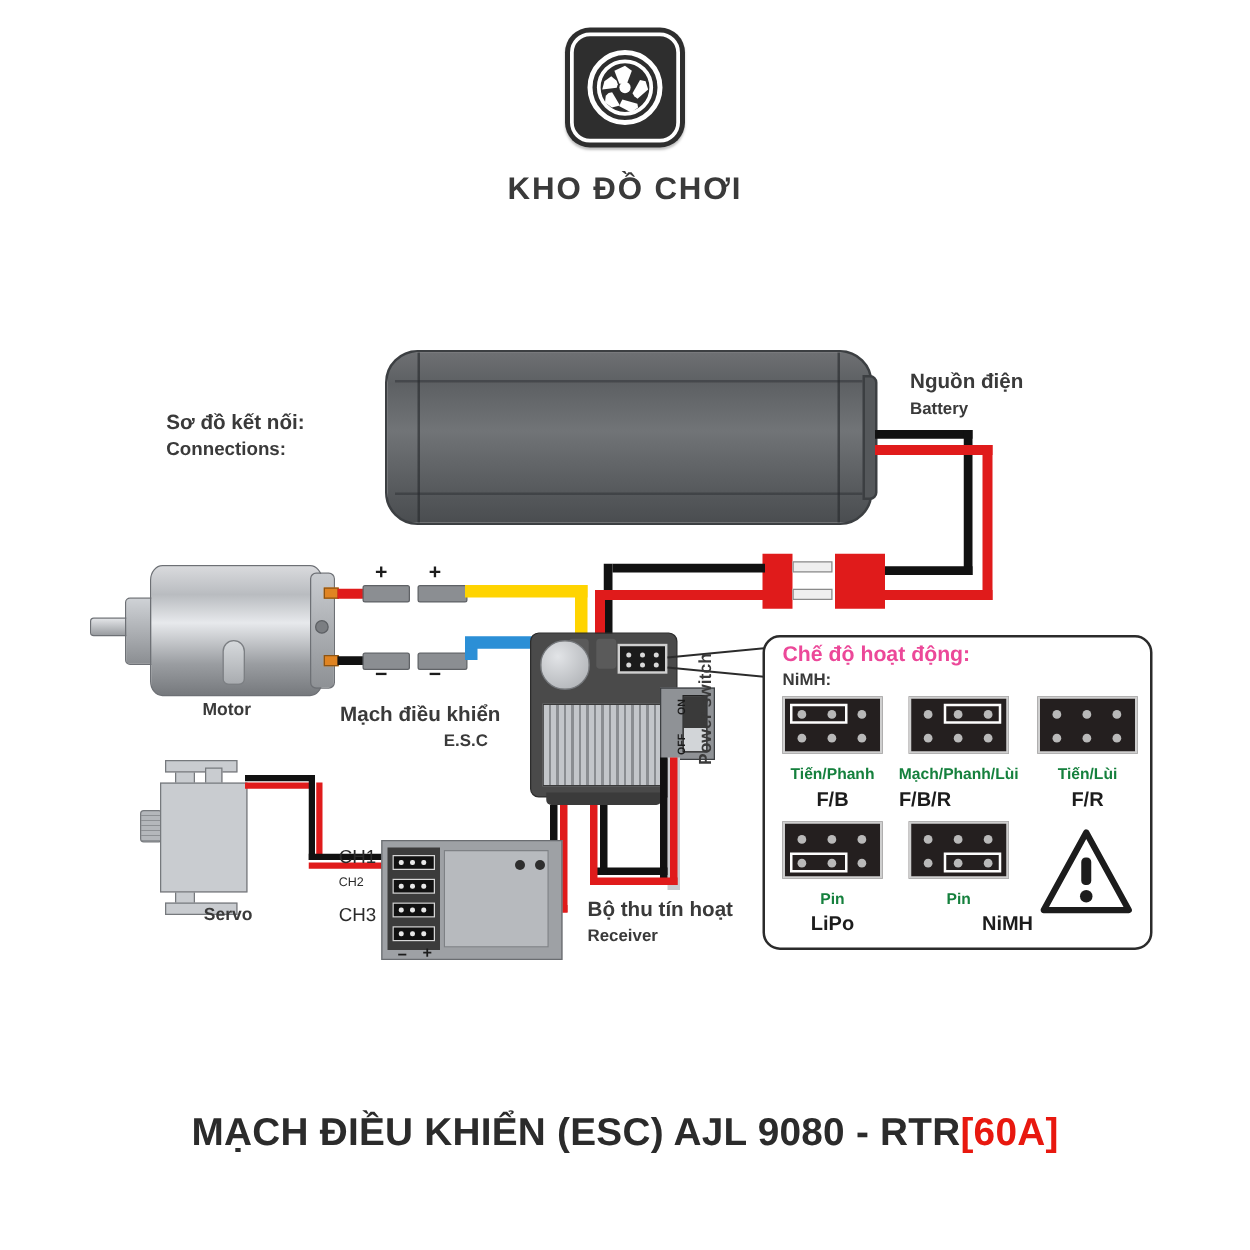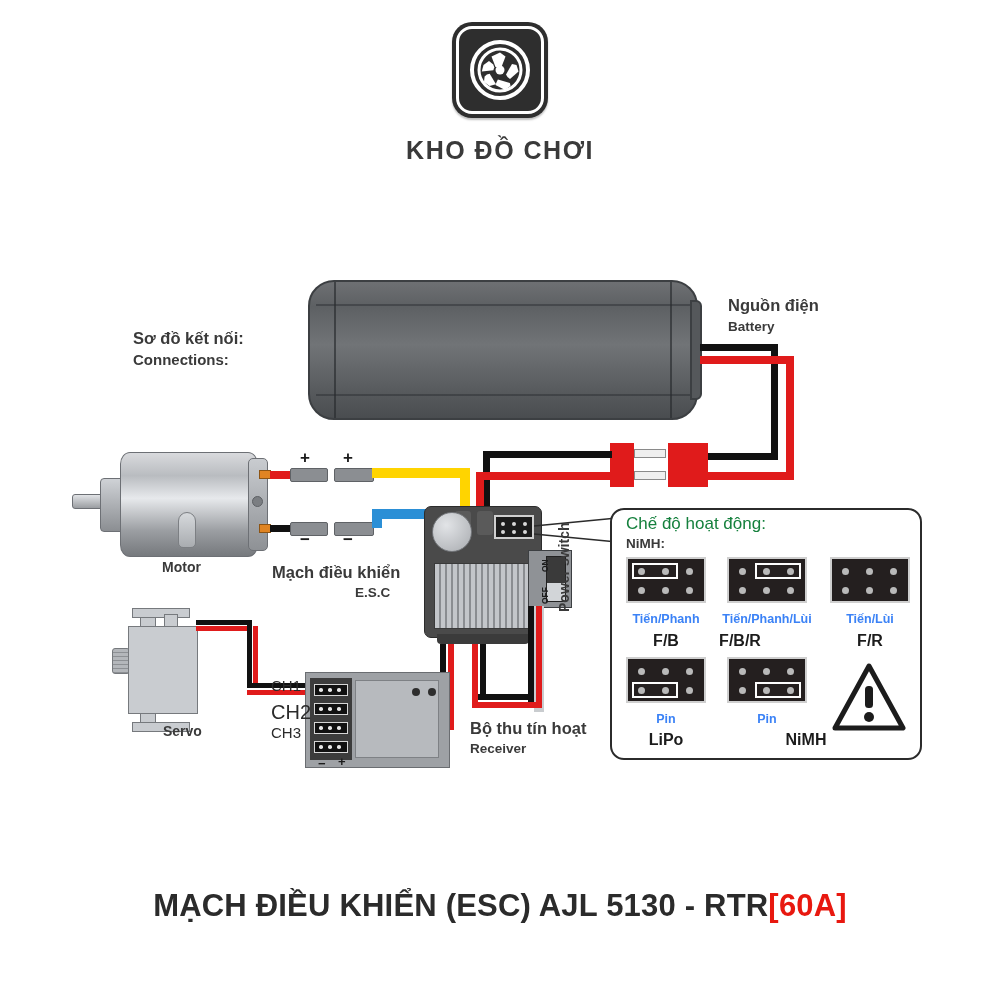--- a/index.html
+++ b/index.html
@@ -73,26 +73,26 @@
   #rx-body{left:305px;top:672px;width:145px;height:96px;background:#9ea1a5;border:1.5px solid #6a6d71;box-sizing:border-box;}
   #rx-inner{left:355px;top:680px;width:84px;height:78px;background:#b7babe;border:1px solid #7e8185;box-sizing:border-box;}
   #rx-hdrcol{left:310px;top:678px;width:42px;height:82px;background:#3c3c3c;}
   .rx-row{position:absolute;left:4px;width:34px;height:12px;background:#111;border:1.6px solid #d6d6d6;box-sizing:border-box;}
   .rx-dot{position:absolute;width:3.5px;height:3.5px;border-radius:50%;background:#e8e8e8;top:3px;}
   .rx-led{position:absolute;width:8px;height:8px;border-radius:50%;background:#2e2e2e;}
   .rx-pm{position:absolute;font-size:13px;font-weight:bold;color:#1c1c1c;}
 
   
   #mode-panel{left:610px;top:508px;width:312px;height:252px;background:#fff;border:2.5px solid #2b2b2b;border-radius:14px;box-sizing:border-box;}
-  #mode-title{left:626px;top:514px;font-size:17px;font-weight:normal;color:#15803d;}
+  #mode-title{left:626px;top:514px;font-size:17px;font-weight:bold;color:#ec4899;}
   #mode-sub{left:626px;top:536px;font-size:13.5px;font-weight:bold;color:#3a3a3a;}
   .jblock{position:absolute;width:80px;height:46px;background:#241f1f;border:2px solid #cfcfcf;box-sizing:border-box;}
   .jpin{position:absolute;width:7px;height:7px;border-radius:50%;background:#b9b9b9;}
   .jcap{position:absolute;height:16px;border:2.5px solid #fdfdfd;box-sizing:border-box;background:transparent;}
-  .mode-cap-vi{position:absolute;font-size:12.5px;font-weight:bold;color:#3b82f6;text-align:center;white-space:nowrap;}
+  .mode-cap-vi{position:absolute;font-size:12.5px;font-weight:bold;color:#15803d;text-align:center;white-space:nowrap;}
   .mode-cap-en{position:absolute;font-size:16px;font-weight:bold;color:#1c1c1c;text-align:center;white-space:nowrap;}
 
   
   .bullet{position:absolute;background:#8b8e92;border:1px solid #5f6266;box-sizing:border-box;border-radius:2px;}
   .pmsign{position:absolute;font-size:17px;font-weight:bold;color:#1c1c1c;}
   .deans{position:absolute;background:#e01b1b;}
   .deans-blade{position:absolute;background:#efefef;border:1px solid #8a8a8a;box-sizing:border-box;}
 
   
   .w{position:absolute;}
@@ -278,21 +278,21 @@
     <div class="rx-row" style="top:63px;">
       <div class="rx-dot" style="left:4px;"></div>
         <div class="rx-dot" style="left:13px;"></div>
         <div class="rx-dot" style="left:22px;"></div>
     </div>
   </div>
   <div class="rx-pm" style="left:318px;top:756px;">−</div>
   <div class="rx-pm" style="left:338px;top:754px;">+</div>
 
   <div class="abs lbl-sm" style="left:271px;top:677px;font-size:15px;font-weight:normal;">CH1</div>
-  <div class="abs lbl-sm" style="left:271px;top:701px;font-size:20px;font-weight:normal;">CH2</div>
+  <div class="abs lbl-sm" style="left:271px;top:701px;font-size:10px;font-weight:normal;">CH2</div>
   <div class="abs lbl-sm" style="left:271px;top:724px;font-size:15px;font-weight:normal;">CH3</div>
 
   <div class="abs lbl-vi" style="left:470px;top:718px;">Bộ thu tín hoạt</div>
   <div class="abs lbl-en" style="left:470px;top:740px;">Receiver</div>
 
   <div class="abs" id="mode-panel"></div>
   <div class="abs" id="mode-title">Chế độ hoạt động:</div>
   <div class="abs" id="mode-sub">NiMH:</div>
 
   <div class="jblock abs" style="left:626px;top:557px;">
@@ -309,21 +309,21 @@
 
   <div class="jblock abs" style="left:727px;top:557px;">
     <div class="jpin" style="left:10px;top:9px;"></div>
       <div class="jpin" style="left:34px;top:9px;"></div>
       <div class="jpin" style="left:58px;top:9px;"></div>
     <div class="jpin" style="left:10px;top:28px;"></div>
       <div class="jpin" style="left:34px;top:28px;"></div>
       <div class="jpin" style="left:58px;top:28px;"></div>
     <div class="jcap" style="left:26px;top:4px;width:46px;"></div>
   </div>
-  <div class="mode-cap-vi" style="left:707px;top:612px;width:120px;">Tiến/Phanh/Lùi</div>
+  <div class="mode-cap-vi" style="left:707px;top:612px;width:120px;">Mạch/Phanh/Lùi</div>
   <div class="mode-cap-en" style="left:680px;top:632px;width:120px;">F/B/R</div>
 
   <div class="jblock abs" style="left:830px;top:557px;">
     <div class="jpin" style="left:10px;top:9px;"></div>
       <div class="jpin" style="left:34px;top:9px;"></div>
       <div class="jpin" style="left:58px;top:9px;"></div>
     <div class="jpin" style="left:10px;top:28px;"></div>
       <div class="jpin" style="left:34px;top:28px;"></div>
       <div class="jpin" style="left:58px;top:28px;"></div>
   </div>
@@ -354,16 +354,16 @@
   <div class="mode-cap-vi" style="left:717px;top:712px;width:100px;">Pin</div>
   <div class="mode-cap-en" style="left:756px;top:731px;width:100px;">NiMH</div>
 
   <svg class="warn-tri" style="left:832px;top:660px;width:74px;height:74px;" viewBox="0 0 74 74">
     <path d="M37 6 L71 68 L3 68 Z" fill="none" stroke="#1c1c1c" stroke-width="5" stroke-linejoin="round"></path>
     <rect x="33" y="26" width="8" height="22" rx="3.5" fill="#1c1c1c"></rect>
     <circle cx="37" cy="57" r="5" fill="#1c1c1c"></circle>
   </svg>
 
   <div class="abs" id="footer">
-    <div id="foot-title"><span>MẠCH ĐIỀU KHIỂN (ESC) AJL 5130 - RTR</span><span id="foot-amp">[60A]</span></div>
+    <div id="foot-title"><span>MẠCH ĐIỀU KHIỂN (ESC) AJL 9080 - RTR</span><span id="foot-amp">[60A]</span></div>
   </div>
 
 </div>
 
 </body></html>

